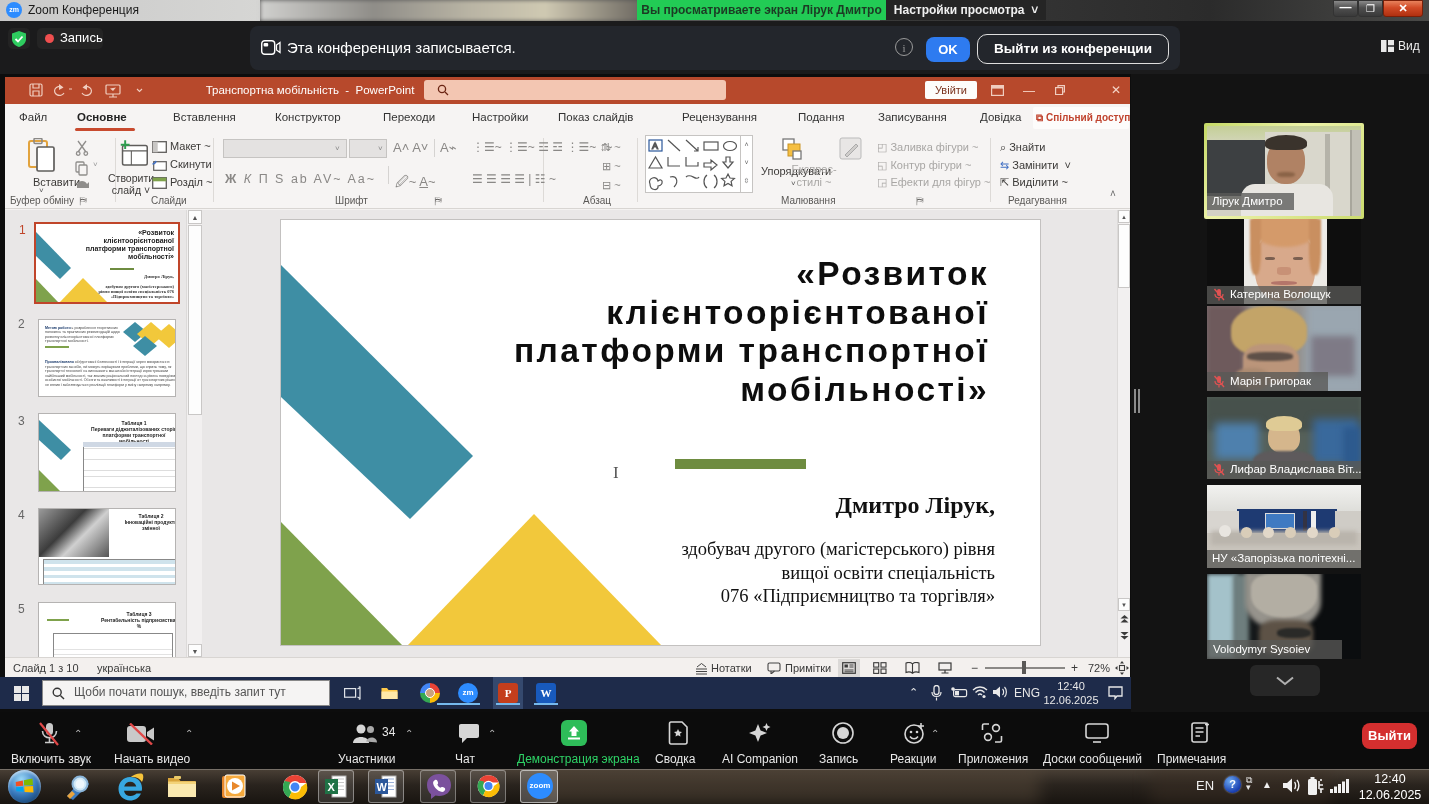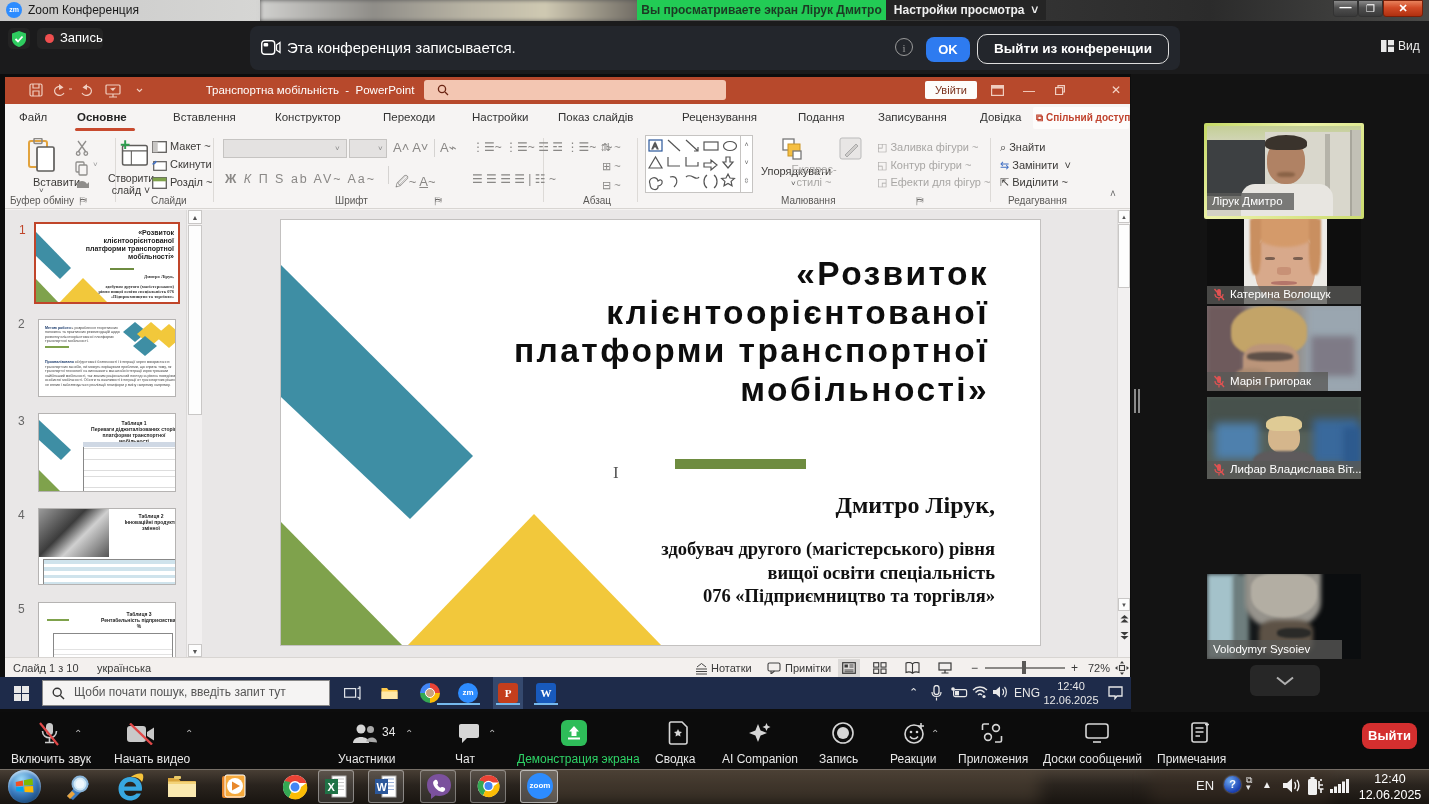--- a/index.html
+++ b/index.html
@@ -284,21 +284,21 @@
 
       <div class="abs" id="canvas" style="left:276px;top:10px;width:759px;height:425px;background:#fff;outline:1px solid #c3c1c0;overflow:hidden;">
         <svg class="abs" style="left:0;top:0;" width="759" height="425" viewBox="0 0 759 425">
           <polygon points="0,45 0,177 129,299 192,236" fill="#3e8ea4"></polygon>
           <polygon points="0,302 0,425 121,425" fill="#7fa24c"></polygon>
           <polygon points="253,294 127,425 380,425" fill="#f2c83b"></polygon>
           <rect x="394" y="239" width="131" height="10" fill="#6e8c40"></rect>
         </svg>
         <div class="abs" style="left:222px;top:35px;width:486px;text-align:right;font-size:33.5px;line-height:38.5px;font-weight:bold;color:#0d0d0d;letter-spacing:2.4px;">«Розвиток клієнтоорієнтованої платформи транспортної мобільності»</div>
         <div class="abs" style="left:350px;top:272px;width:364px;text-align:right;font-family:'Liberation Serif',serif;font-size:24px;font-weight:bold;color:#111;">Дмитро Лірук,</div>
-        <div class="abs" style="left:300px;top:318px;width:414px;text-align:right;font-family:'Liberation Serif',serif;font-size:18.5px;line-height:23.5px;font-weight:bold;color:#111;white-space:nowrap;">здобувач другого (магістерського) рівня<br>вищої освіти спеціальність<br>076 «Підприємництво та торгівля»</div>
+        <div class="abs" style="left:300px;top:318px;width:414px;text-align:right;font-family:'Liberation Serif',serif;font-size:18.5px;line-height:23.5px;font-weight:normal;color:#111;white-space:nowrap;">здобувач другого (магістерського) рівня<br>вищої освіти спеціальність<br>076 «Підприємництво та торгівля»</div>
         <div class="abs" style="left:332px;top:243px;font-size:17px;color:#555;font-family:'Liberation Serif',serif;">I</div>
       </div>
 
       <div class="abs" style="left:1112px;top:0;width:13px;height:447px;background:#f2f0f0;border-left:1px solid #dcdad9;">
         <div class="abs" style="left:0;top:0;width:12px;height:13px;background:#fdfdfd;border:1px solid #c9c7c6;color:#555;font-size:6px;text-align:center;line-height:12px;">▲</div>
         <div class="abs" style="left:0;top:14px;width:12px;height:64px;background:#fdfdfd;border:1px solid #c9c7c6;"></div>
         <div class="abs" style="left:0;top:388px;width:12px;height:13px;background:#fdfdfd;border:1px solid #c9c7c6;color:#555;font-size:6px;text-align:center;line-height:12px;">▼</div>
         <svg class="abs" style="left:1px;top:404px;" width="11" height="26" viewBox="0 0 11 26">
             <g fill="#3a3a3a">
               <path d="M1.5 4.5 L5.5 1 L9.5 4.5 Z"></path>
@@ -491,20 +491,39 @@
     <div class="abs" style="left:46px;top:54px;width:62px;height:28px;background:#5e5a5c;border-radius:35% 35% 0 0;filter:blur(1.2px);"></div>
     <div class="abs" style="left:0;top:64px;width:154px;height:18px;background:rgba(88,88,86,.78);"></div>
     <svg class="abs" style="left:6px;top:66px;" width="13" height="13" viewBox="0 0 13 13">
         <rect x="4" y="1" width="4" height="7" rx="2" fill="#e05252"></rect>
         <path d="M2 6 C2 11 10 11 10 6 M6 10 V12.5" stroke="#e05252" stroke-width="1.2" fill="none"></path>
         <path d="M1.5 1 L11 12" stroke="#e05252" stroke-width="1.4"></path>
       </svg>
     <div class="abs" style="left:23px;top:66px;font-size:11.5px;color:#fff;white-space:nowrap;">Лифар Владислава Віт...</div>
   </div>
 
+  <div class="abs" style="left:76px;top:464px;width:154px;height:83px;overflow:hidden;background:#e8e8e6;">
+    <div class="abs" style="left:0;top:0;width:154px;height:26px;background:linear-gradient(180deg,#f2f2f0,#dededa);"></div>
+    <div class="abs" style="left:30px;top:24px;width:100px;height:26px;background:#1e3a72;"></div>
+    <div class="abs" style="left:0px;top:26px;width:32px;height:26px;background:#d8d5d0;"></div>
+    <div class="abs" style="left:128px;top:26px;width:26px;height:28px;background:#cfccc6;"></div>
+    <div class="abs" style="left:58px;top:28px;width:30px;height:16px;background:#3f7ac2;border:1px solid #ddd;"></div>
+    <div class="abs" style="left:96px;top:26px;width:4px;height:20px;background:#334;"></div>
+    <div class="abs" style="left:104px;top:26px;width:5px;height:20px;background:#eee;"></div>
+    <div class="abs" style="left:0;top:48px;width:154px;height:35px;background:#c9c4bc;"></div>
+    <div class="abs" style="left:4px;top:46px;width:146px;height:14px;background:#b9b4ac;filter:blur(2px);"></div>
+    <div class="abs" style="left:12px;top:40px;width:12px;height:12px;background:#e8e5e0;border-radius:50%;"></div>
+    <div class="abs" style="left:34px;top:42px;width:11px;height:11px;background:#d9cdb9;border-radius:50%;"></div>
+    <div class="abs" style="left:56px;top:42px;width:11px;height:11px;background:#e2d8c9;border-radius:50%;"></div>
+    <div class="abs" style="left:78px;top:42px;width:11px;height:11px;background:#d9cdb9;border-radius:50%;"></div>
+    <div class="abs" style="left:100px;top:42px;width:11px;height:11px;background:#e2d8c9;border-radius:50%;"></div>
+    <div class="abs" style="left:122px;top:42px;width:11px;height:11px;background:#d9cdb9;border-radius:50%;"></div>
+    <div class="abs" style="left:0;top:65px;width:154px;height:18px;background:rgba(88,88,86,.78);"></div>
+    <div class="abs" style="left:5px;top:67px;font-size:11.5px;color:#fff;white-space:nowrap;">НУ «Запорізька політехні...</div>
+  </div>
 
   <div class="abs" style="left:76px;top:553px;width:154px;height:85px;overflow:hidden;background:#15181a;">
     <div class="abs" style="left:0;top:0;width:30px;height:85px;background:#a4c2ca;filter:blur(2px);"></div>
     <div class="abs" style="left:26px;top:0;width:16px;height:85px;background:#6e7e7e;filter:blur(2px);"></div>
     <div class="abs" style="left:100px;top:0;width:54px;height:85px;background:#0b0d0f;"></div>
     <div class="abs" style="left:38px;top:-2px;width:76px;height:58px;background:#96938c;border-radius:0 0 48% 48%;filter:blur(2px);"></div>
     <div class="abs" style="left:44px;top:0px;width:66px;height:44px;background:#b3aea3;border-radius:30% 30% 50% 50%;filter:blur(1px);"></div>
     <div class="abs" style="left:52px;top:46px;width:54px;height:34px;background:#5d5246;border-radius:30%;filter:blur(2px);"></div>
     <div class="abs" style="left:70px;top:54px;width:34px;height:10px;background:#2a2a28;border-radius:40%;filter:blur(1px);"></div>
     <div class="abs" style="left:0;top:66px;width:135px;height:19px;background:rgba(88,88,86,.78);"></div>

